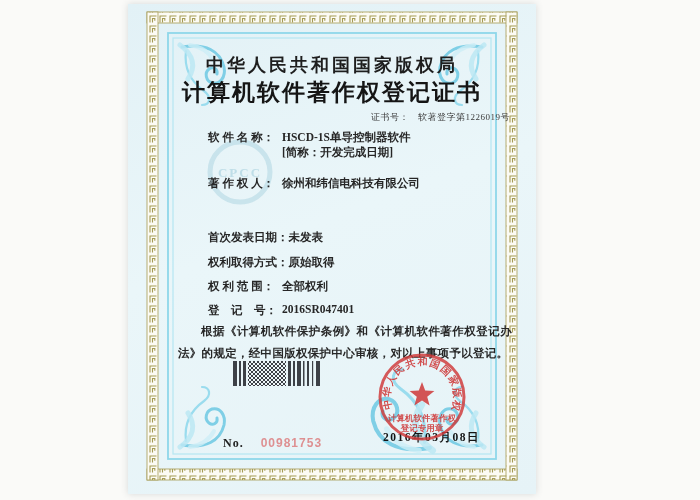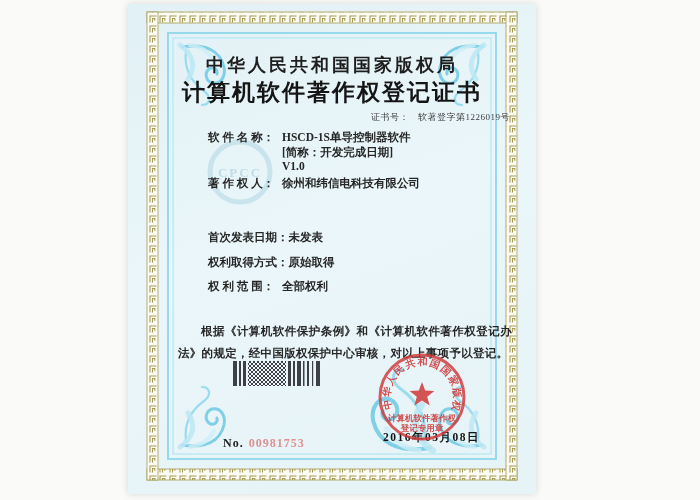--- a/index.html
+++ b/index.html
@@ -38,22 +38,22 @@
   }
   .barcode{position:absolute;left:105px;top:357px;}
   .seal{position:absolute;left:248px;top:347px;opacity:.9;}
   .seal-date{
     left:255px;top:426px;font-size:11.5px;font-weight:bold;
     letter-spacing:1.5px;color:#141414;
   }
   .serial{left:95px;top:432px;font-size:12px;color:#222;}
   .serial .no{font-weight:bold;letter-spacing:1px;}
   .serial .num{
-    font-family:Liberation Serif, serif;
-    letter-spacing:1px;margin-left:5px;font-weight:bold;
+    font-family:Liberation Sans, sans-serif;
+    letter-spacing:1px;margin-left:17px;font-weight:bold;
   }
 </style>
 </head>
 <body>
 
 <div class="stage">
   <div class="certificate">
 
     <svg class="deco" width="408" height="490" viewBox="0 0 408 490">
       <defs>
@@ -99,38 +99,41 @@
     <div class="txt title">计算机软件著作权登记证书</div>
     <div class="txt certno">
       <span>证书号：</span><span class="v">软著登字第1226019号</span>
     </div>
 
     <div class="row" style="top:126px">
       <span class="lbl">软 件 名 称：</span>
       <div class="val">
         <div class="sub">HSCD-1S单导控制器软件</div>
         <div class="sub">[简称：开发完成日期]</div>
-        <div class="sub">V1.0</div>
       </div>
     </div>
     <div class="row" style="top:172px">
       <span class="lbl">著 作 权 人：</span>
       <div class="val">徐州和纬信电科技有限公司</div>
     </div>
     <div class="row" style="top:226px">
       <span class="lbl">首次发表日期：</span>
       <div class="val">未发表</div>
     </div>
     <div class="row" style="top:251px">
       <span class="lbl">权利取得方式：</span>
       <div class="val">原始取得</div>
     </div>
     <div class="row" style="top:275px">
       <span class="lbl">权 利 范 围：</span>
       <div class="val">全部权利</div>
+    </div>
+    <div class="row" style="top:299px">
+      <span class="lbl">登　记　号：</span>
+      <div class="val">2016SR047401</div>
     </div>
 
     <div class="txt statement">根据《计算机软件保护条例》和《计算机软件著作权登记办法》的规定，经中国版权保护中心审核，对以上事项予以登记。</div>
 
     <svg class="barcode" width="88" height="25" viewBox="0 0 88 25">
       <defs>
         <pattern id="bcn" width="4" height="4" patternUnits="userSpaceOnUse">
           <rect width="4" height="4" fill="#eef6f8"></rect>
           <rect width="2" height="2" fill="#3d4147"></rect>
           <rect x="2" y="2" width="2" height="2" fill="#3d4147"></rect>

